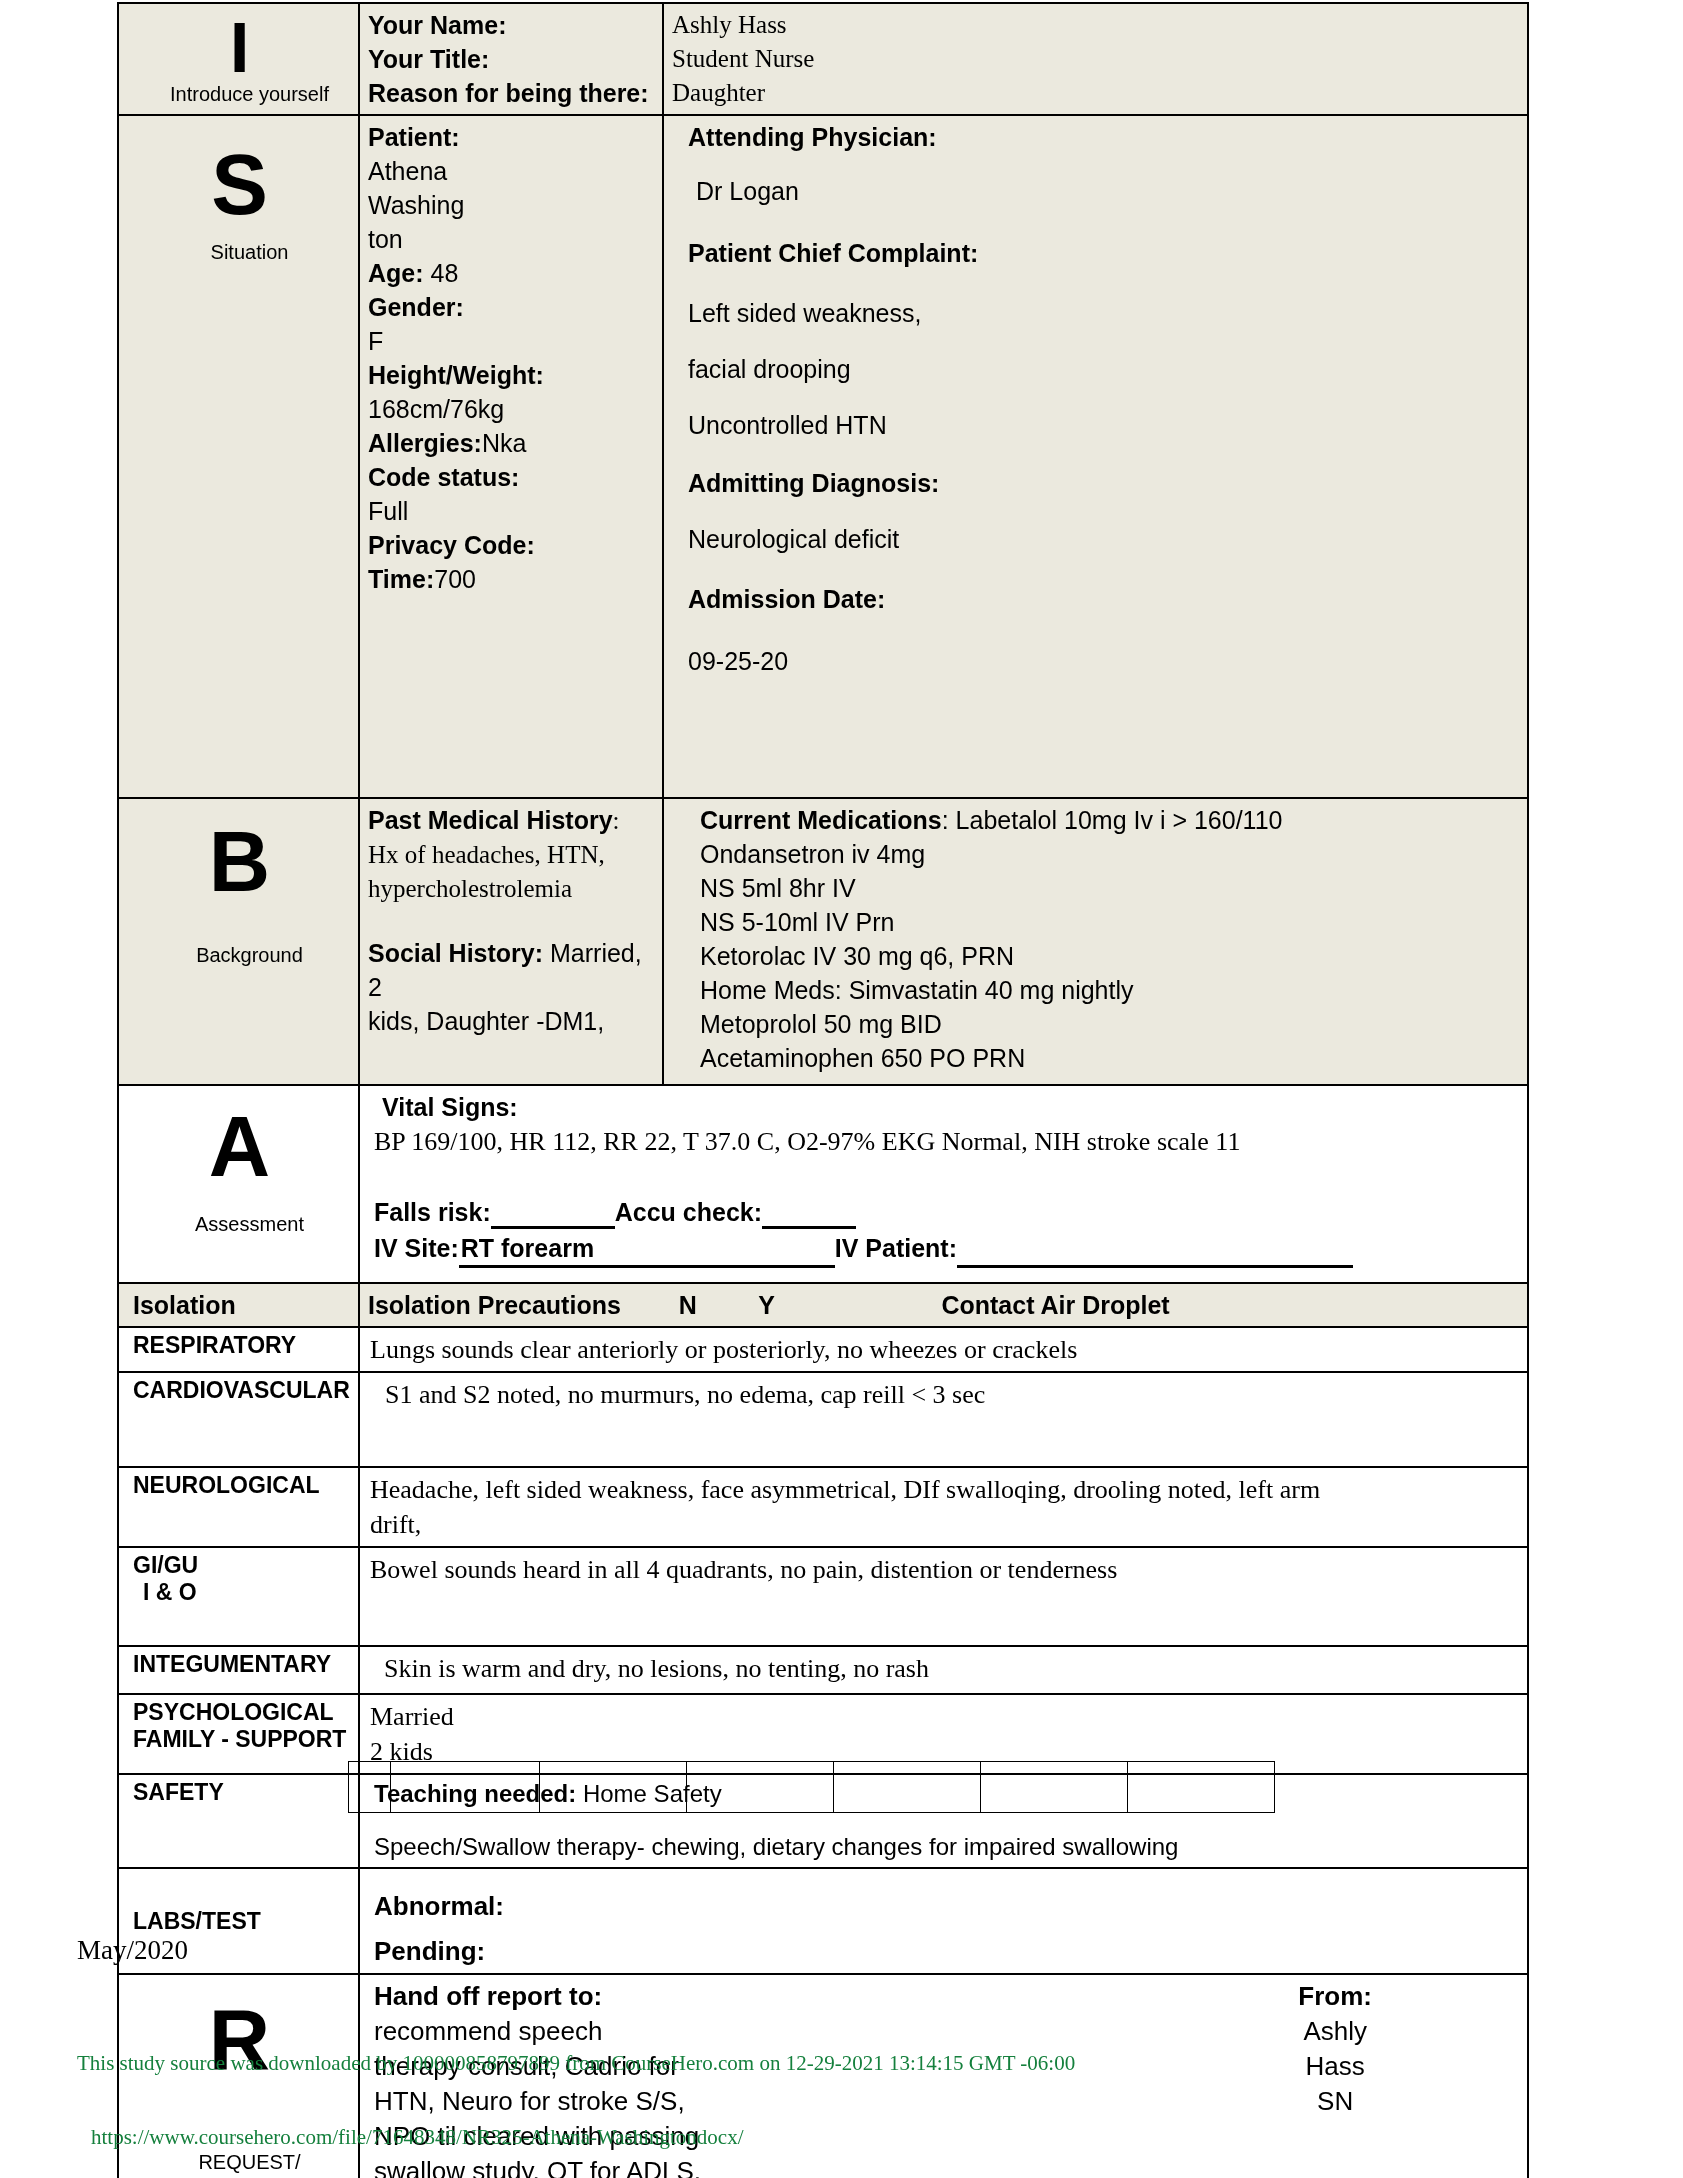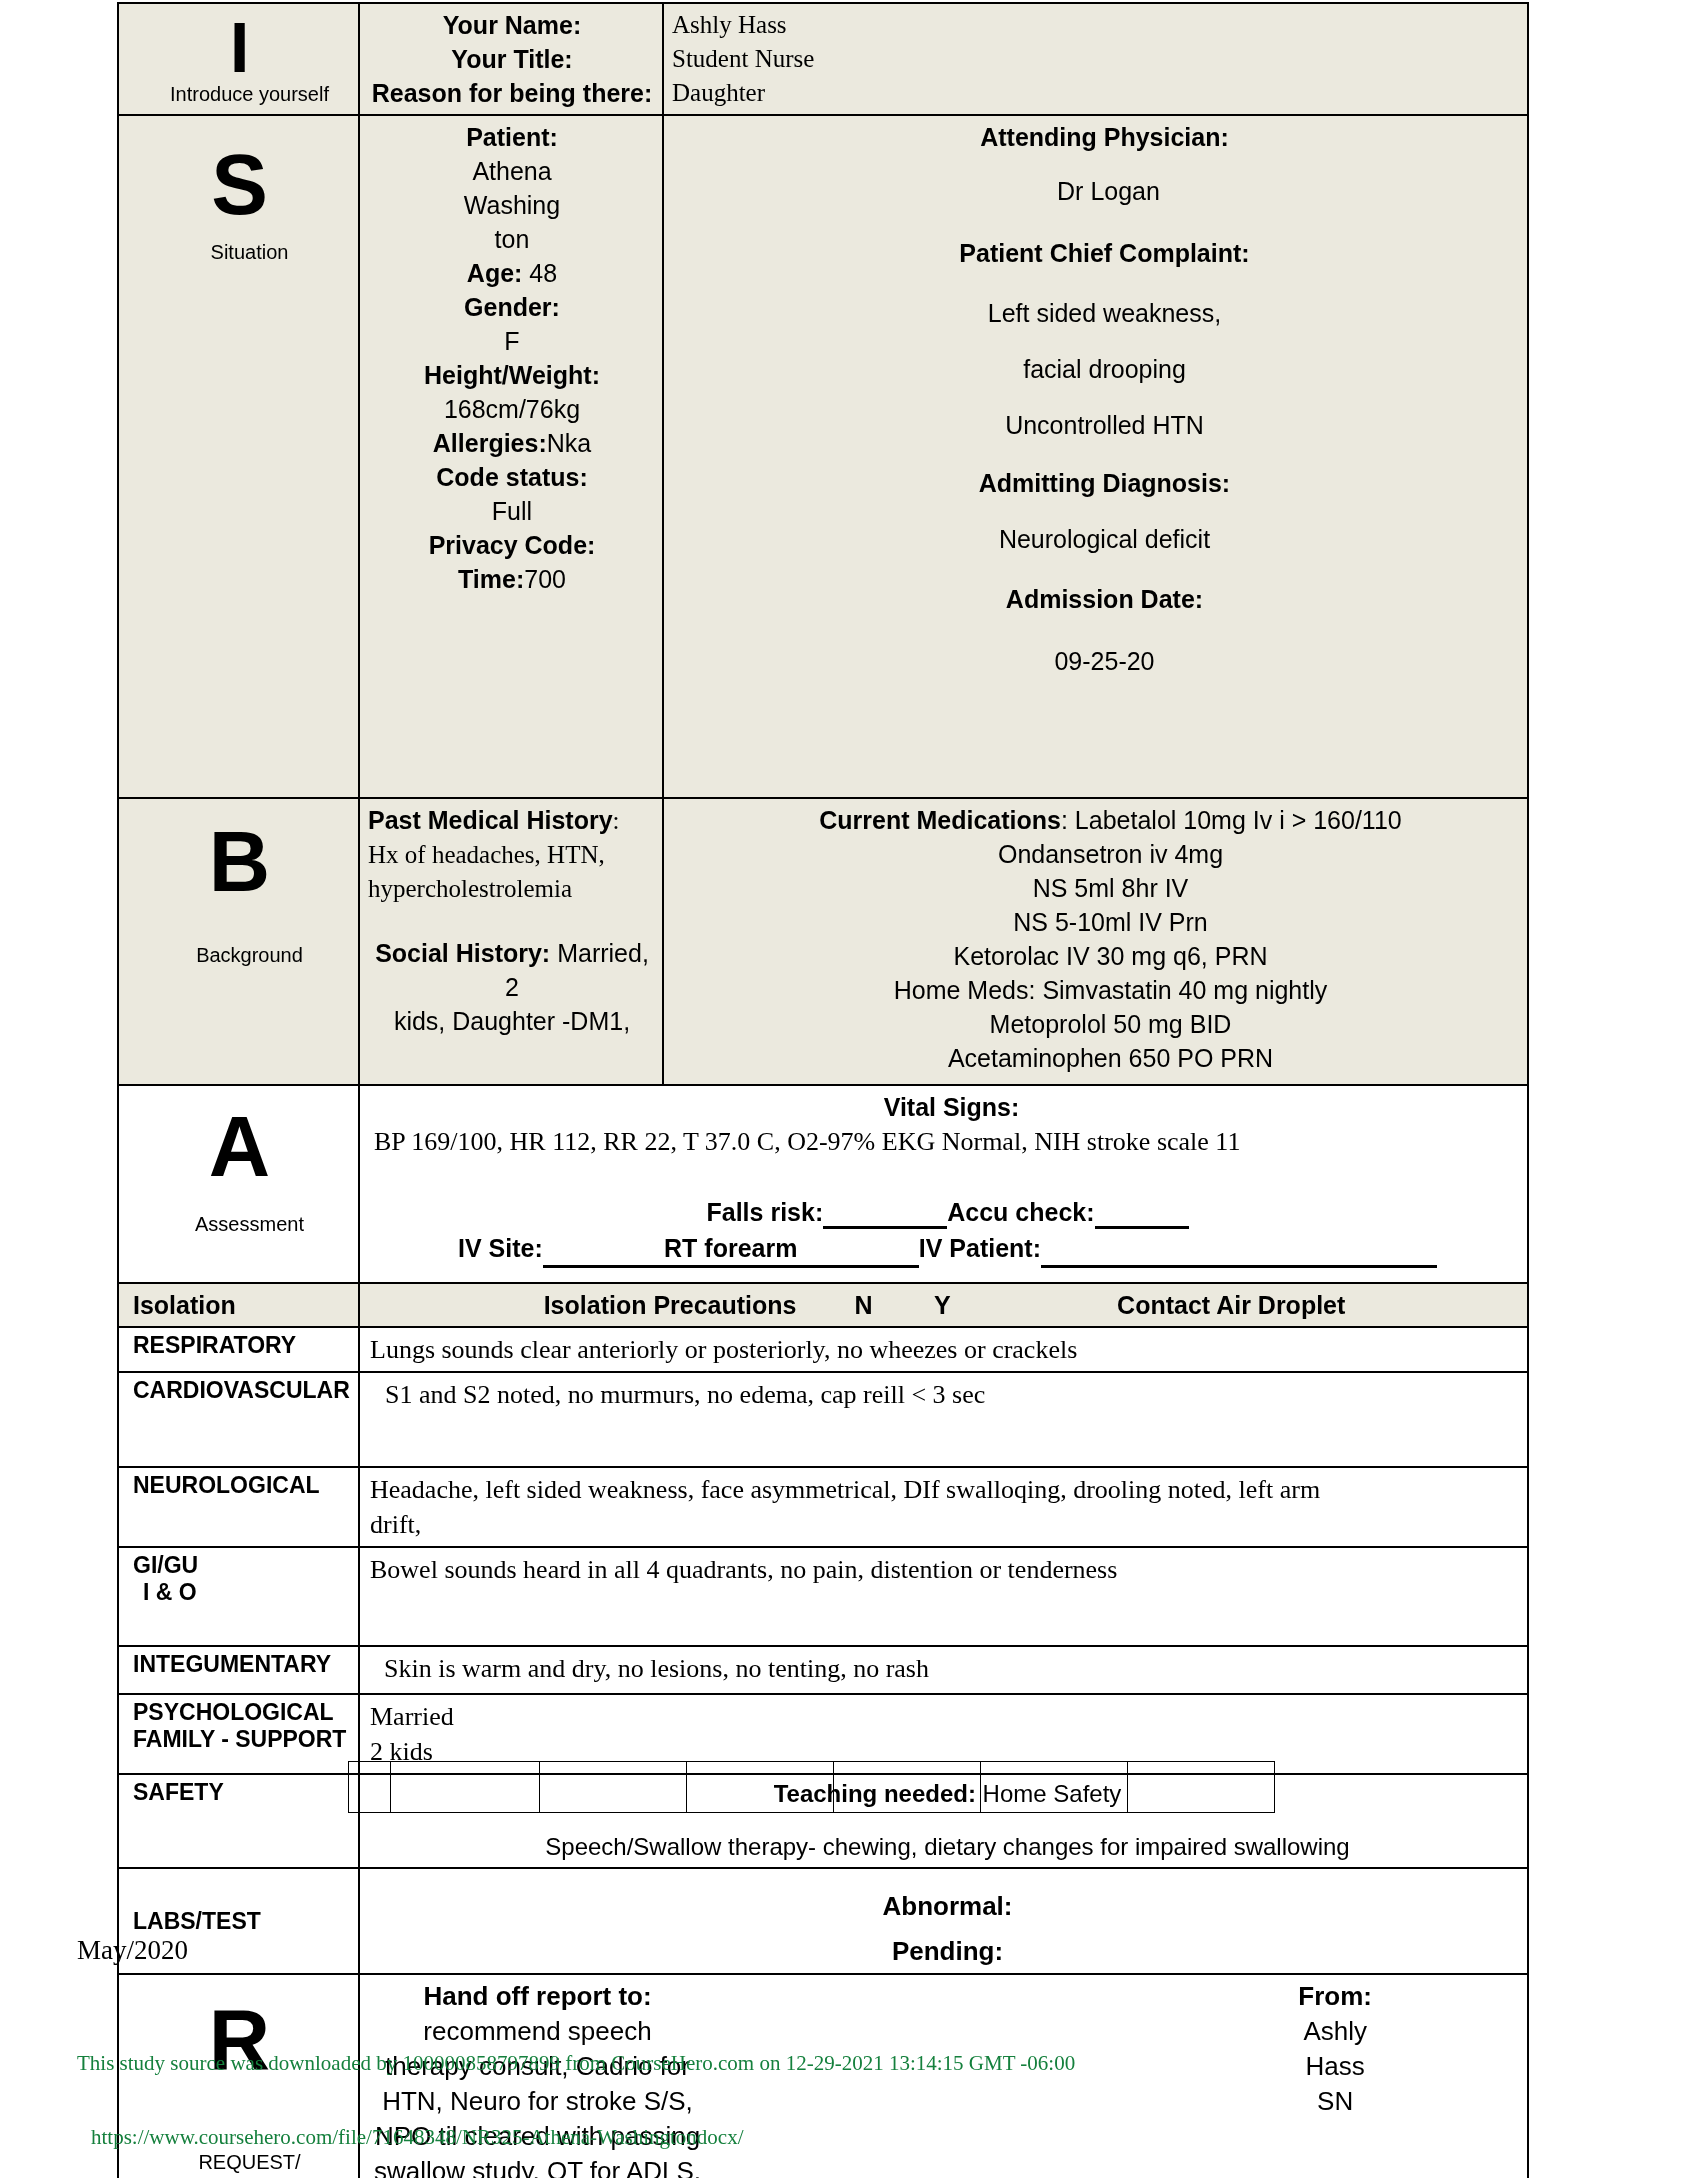--- a/index.html
+++ b/index.html
@@ -43,21 +43,21 @@
   .ltr-label {
     font-family:"Liberation Sans", sans-serif;
     font-weight:normal;
     font-size:20px;
     display:block;
     margin-left:20px;
   }
   .ltr-wrap { display:flex; flex-direction:column; height:100%; justify-content:space-between; align-items:center;}
 
   
-  .sans { font-family:"Liberation Sans", sans-serif;text-align:center; }
+  .sans { font-family:"Liberation Sans", sans-serif; }
   .serif { font-family:"Liberation Serif", serif; }
   .b { font-weight:bold; }
   .f24 { font-size:24px; line-height:33px; }
   .f25 { font-size:25px; line-height:34px; }
   .f26 { font-size:26px; line-height:35px; }
 
   
   .blank { display:inline-block; border-bottom:3px solid #000; vertical-align:bottom; height:22px; }
   .uline { border-bottom:3px solid #000; display:inline-block; padding:0 2px; }
 

